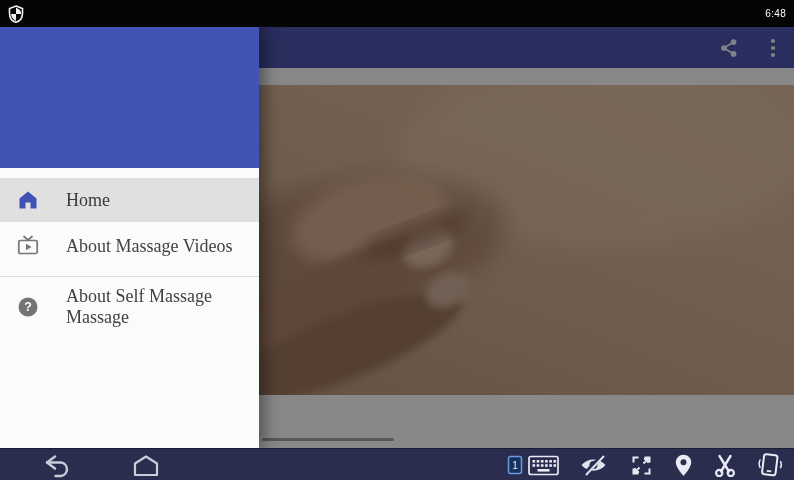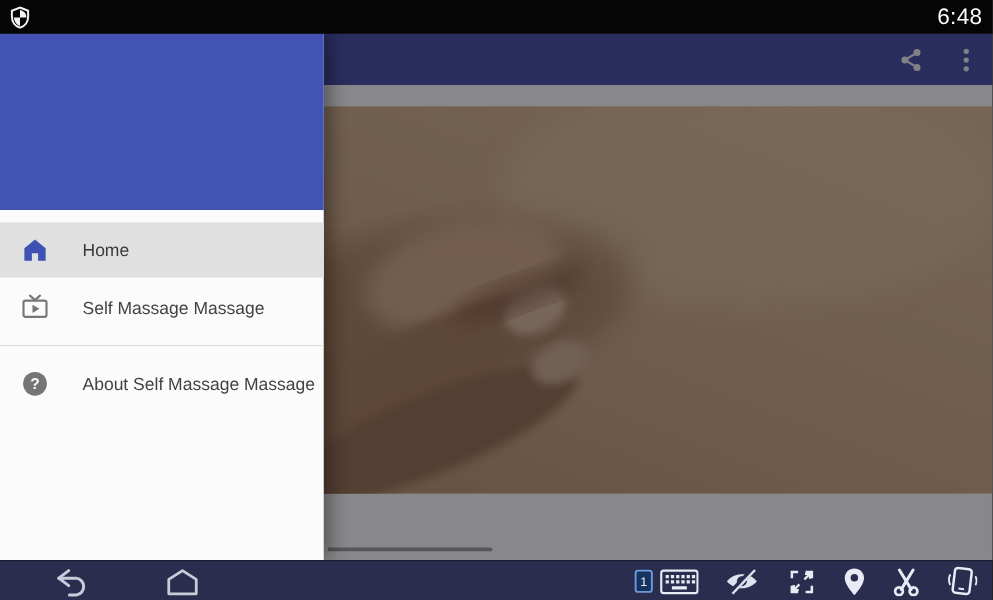--- a/index.html
+++ b/index.html
@@ -2,41 +2,41 @@
 <html><head>
 <meta charset="utf-8">
 <style>
   html,body{margin:0;padding:0;background:#111;}
   *{box-sizing:border-box;font-family:"Liberation Sans",sans-serif;}
   .screen{position:relative;width:794px;height:480px;overflow:hidden;background:#000;}
 
   
   .status-bar{position:absolute;top:0;left:0;width:794px;height:27px;background:#050505;z-index:30;
     display:flex;align-items:center;justify-content:space-between;padding:0 8px;}
-  .status-time{color:#fdfdfd;font-size:18px;letter-spacing:.3px;}
+  .status-time{color:#fdfdfd;font-size:10px;letter-spacing:.3px;}
 
   
   .content{position:absolute;top:27px;left:0;width:794px;height:421px;background:#fafafa;z-index:1;}
   .app-bar{position:absolute;top:0;left:0;width:100%;height:41px;background:#4650a6;
     display:flex;align-items:center;justify-content:flex-end;gap:30px;padding-right:18px;}
   .page{position:absolute;top:41px;left:0;width:100%;height:380px;background:#fafafa;}
   .photo{position:absolute;top:17px;left:0;width:794px;height:310px;display:block;}
   .seek-line{position:absolute;top:370px;left:262px;width:132px;height:3px;background:#9e9e9e;border-radius:2px;}
   .scrollbar{position:absolute;top:332px;right:2px;width:4px;height:40px;background:rgba(245,245,250,.6);border-radius:2px;}
   .scrim{position:absolute;inset:0;background:rgba(8,9,13,.47);z-index:5;}
 
   
   .drawer{position:absolute;top:27px;left:0;width:259px;height:421px;background:#fbfbfb;z-index:10;
     box-shadow:6px 0 14px rgba(0,0,0,.38);}
   .drawer-header{width:100%;height:141px;background:#4253b4;}
   .drawer-gap{height:10px;}
   .drawer-item{display:flex;align-items:center;height:48px;padding-left:16px;cursor:pointer;}
   .drawer-item.selected{height:44px;background:#e0e0e0;}
   .drawer-item .ic{width:24px;height:24px;margin-right:26px;flex:0 0 24px;}
-  .drawer-label{font-size:14px;color:#424242;}
+  .drawer-label{font-size:18px;color:#424242;font-family:Liberation Serif, serif;}
   .drawer-item.selected .drawer-label{color:#3a3a3a;}
   .drawer-divider{height:1px;background:#dedede;margin:6px 0 8px 0;}
   .drawer-item.about{height:44px;}
 
   
   .nav-bar{position:absolute;top:448px;left:0;width:794px;height:32px;background:#2b2d4f;z-index:30;
     border-top:1px solid rgba(0,0,0,.35);}
   .nav-back{position:absolute;left:42px;top:4px;}
   .nav-home{position:absolute;left:130px;top:5px;}
   .nav-right{position:absolute;right:12px;top:0;height:32px;display:flex;align-items:center;}
@@ -135,21 +135,21 @@
     </div>
 
     <div class="drawer-item">
       <span class="ic">
         <svg width="24" height="24" viewBox="0 0 24 24">
           <path d="M8 2.5 L12 6 L16 2.5" fill="none" stroke="#767676" stroke-width="1.7" stroke-linecap="round"></path>
           <rect x="2.8" y="6.5" width="18.4" height="13" rx="1.5" fill="none" stroke="#767676" stroke-width="1.7"></rect>
           <polygon points="10,9.7 15.6,13 10,16.3" fill="#767676"></polygon>
         </svg>
       </span>
-      <span class="drawer-label">Self Massage Massage</span>
+      <span class="drawer-label">About Massage Videos</span>
     </div>
 
     <div class="drawer-divider"></div>
 
     <div class="drawer-item about">
       <span class="ic">
         <svg width="24" height="24" viewBox="0 0 24 24">
           <circle cx="12" cy="12" r="9.5" fill="#757575"></circle>
           <text x="12" y="16.4" text-anchor="middle" font-size="12.5" font-weight="bold" fill="#fbfbfb" font-family="Liberation Sans, sans-serif">?</text>
         </svg>

